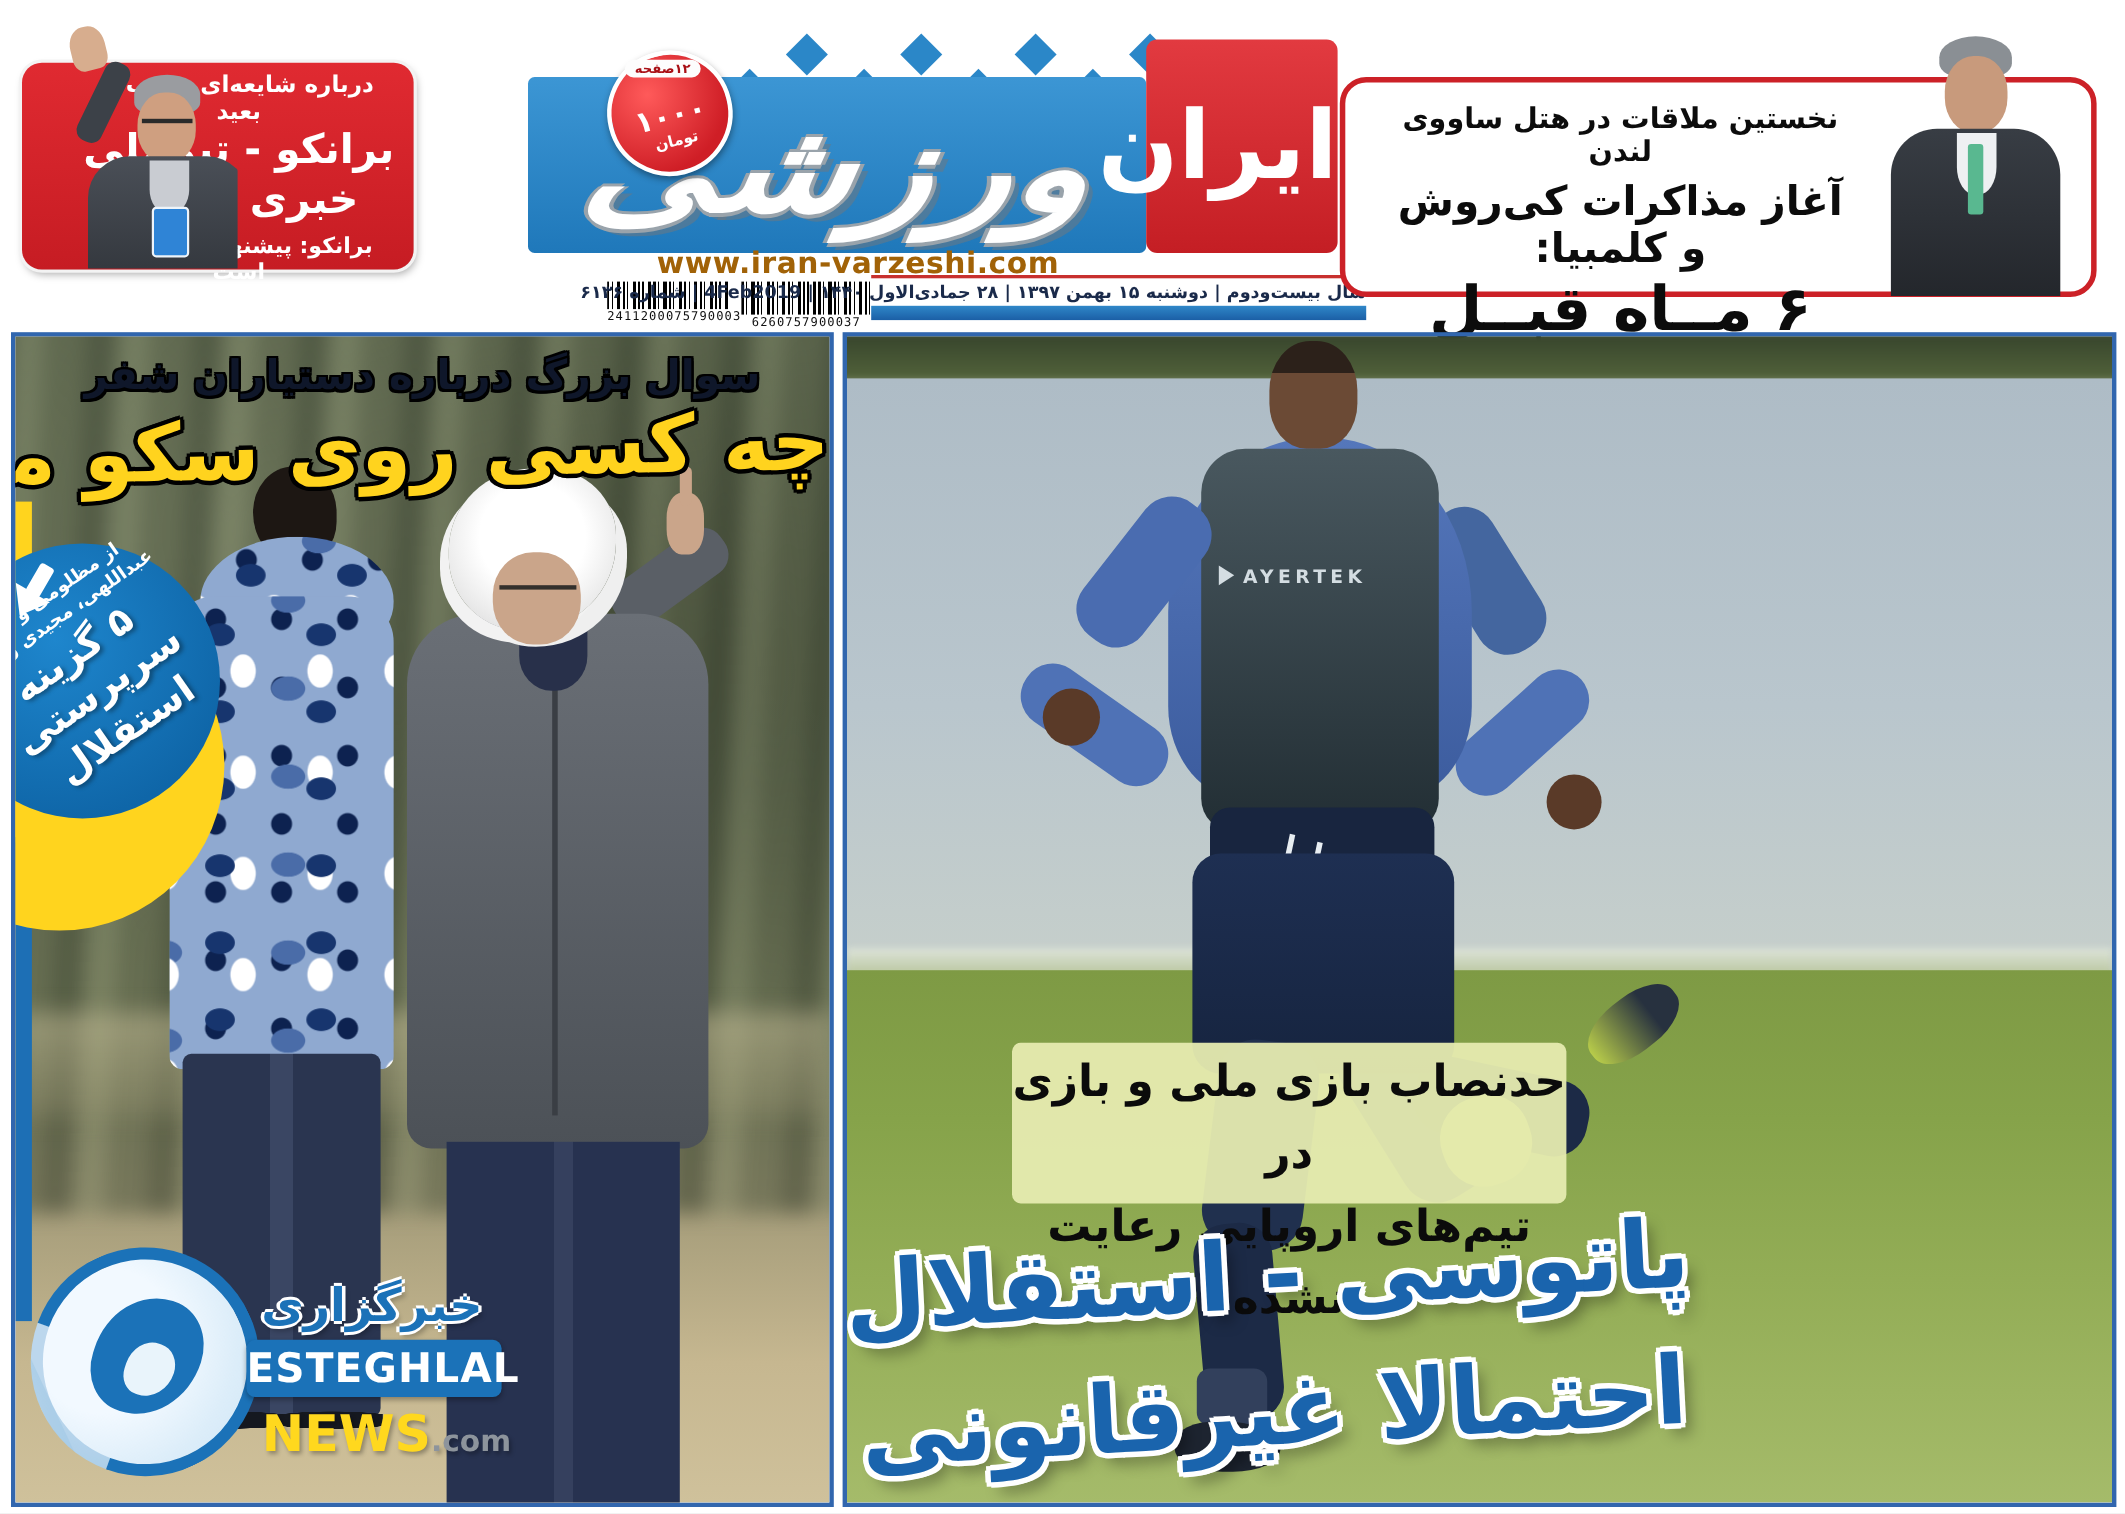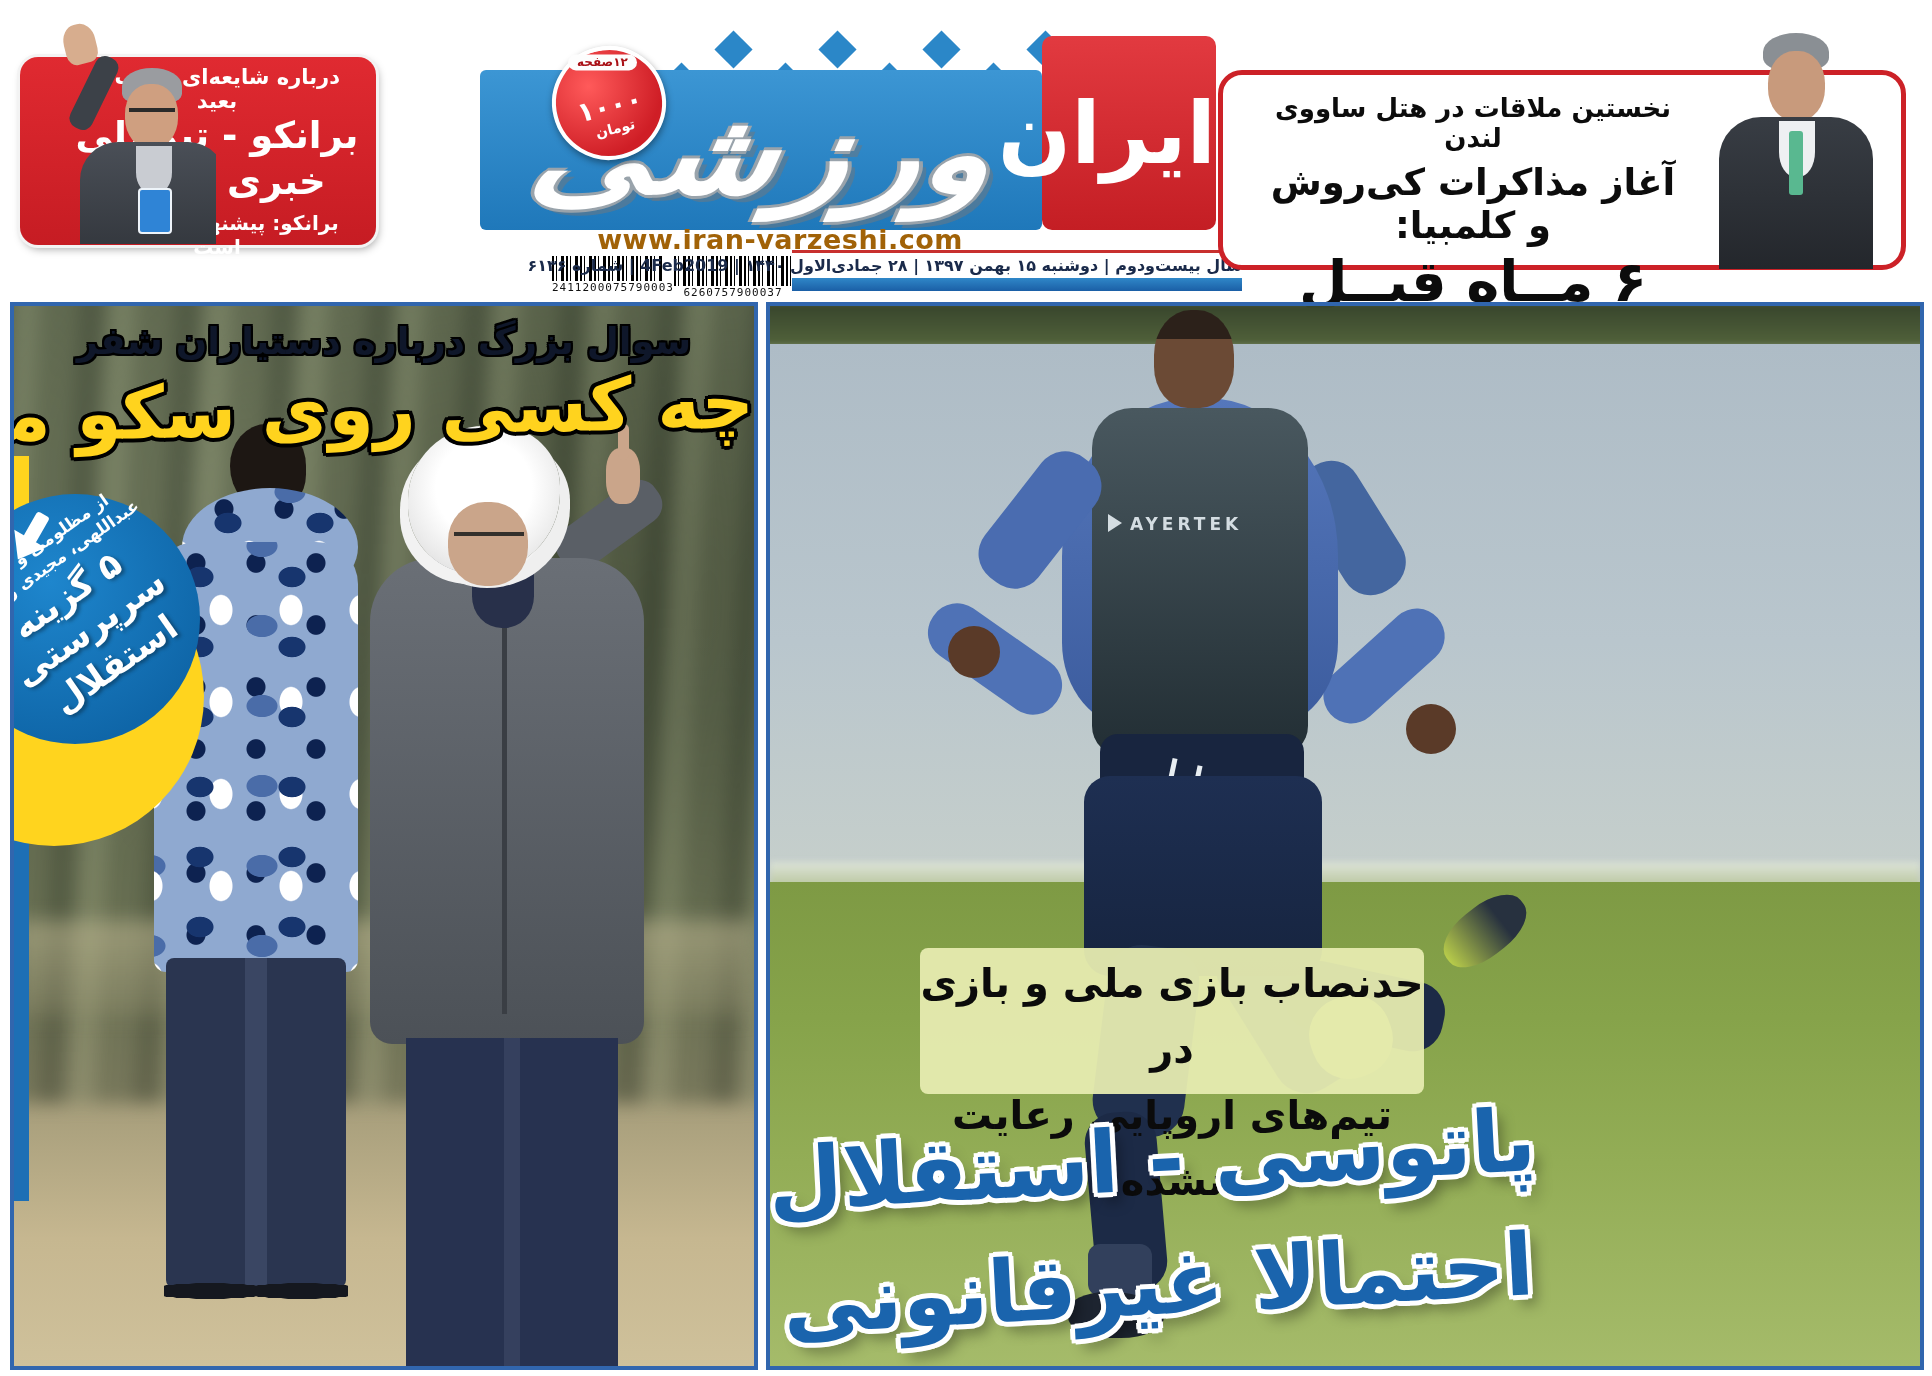--- a/index.html
+++ b/index.html
@@ -257,20 +257,28 @@
           <div class="head"></div>
         </div>
       <div class="cb-rot">
         <div class="cb-small">از مظلومی و فریبا تا</div>
         <div class="cb-small">عبداللهی، مجیدی و ماجدی</div>
         <div class="cb-big">۵ گزینه سرپرستی</div>
         <div class="cb-big">استقلال</div>
       </div>
     </div>
 
+    <div class="wm">
+      <div class="wm-ball"></div>
+      <div class="wm-drop"></div>
+      <div class="wm-drop-in"></div>
+      <div class="wm-agency">خبرگزاری</div>
+      <div class="wm-pill">ESTEGHLAL</div>
+      <div class="wm-news"><span>NEWS</span><span class="tld">.com</span></div>
+    </div>
   </section>
 
   <section class="abs panel panel-right">
     <div class="rp-trees"></div>
     <div class="rp-water"></div>
     <div class="rp-shore"></div>
     <div class="rp-grass"></div>
 
     <div>
       <div class="r-arm-ur"></div>

